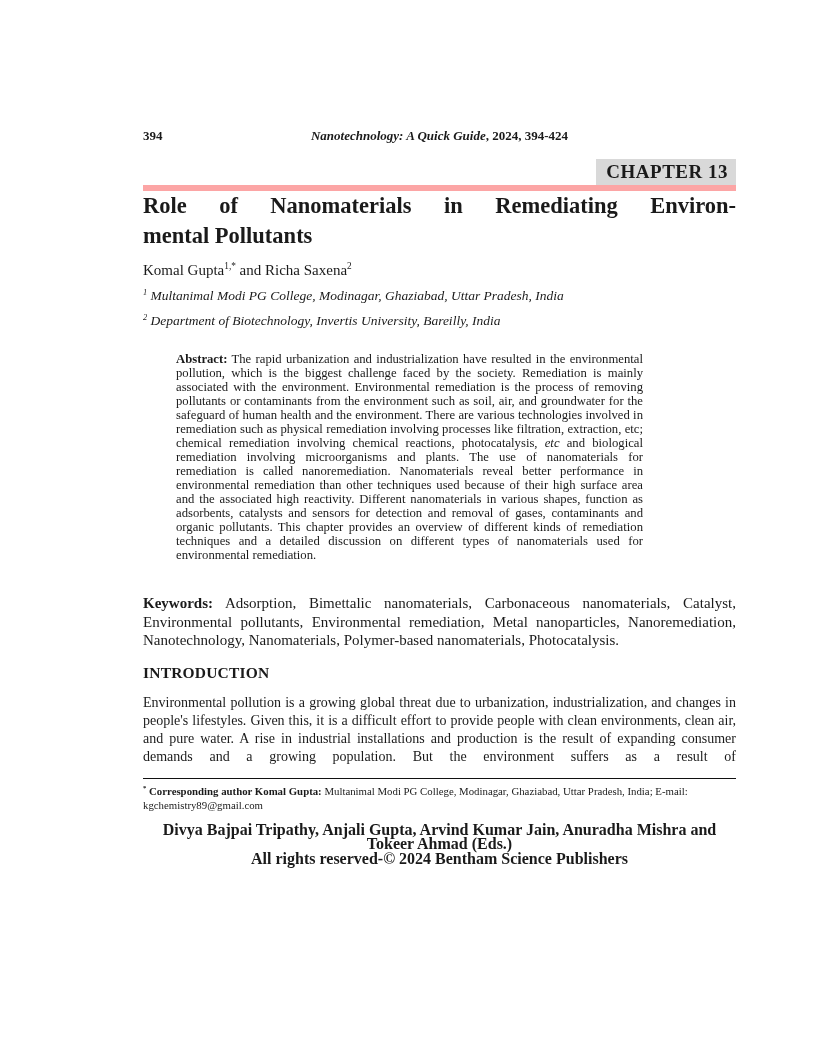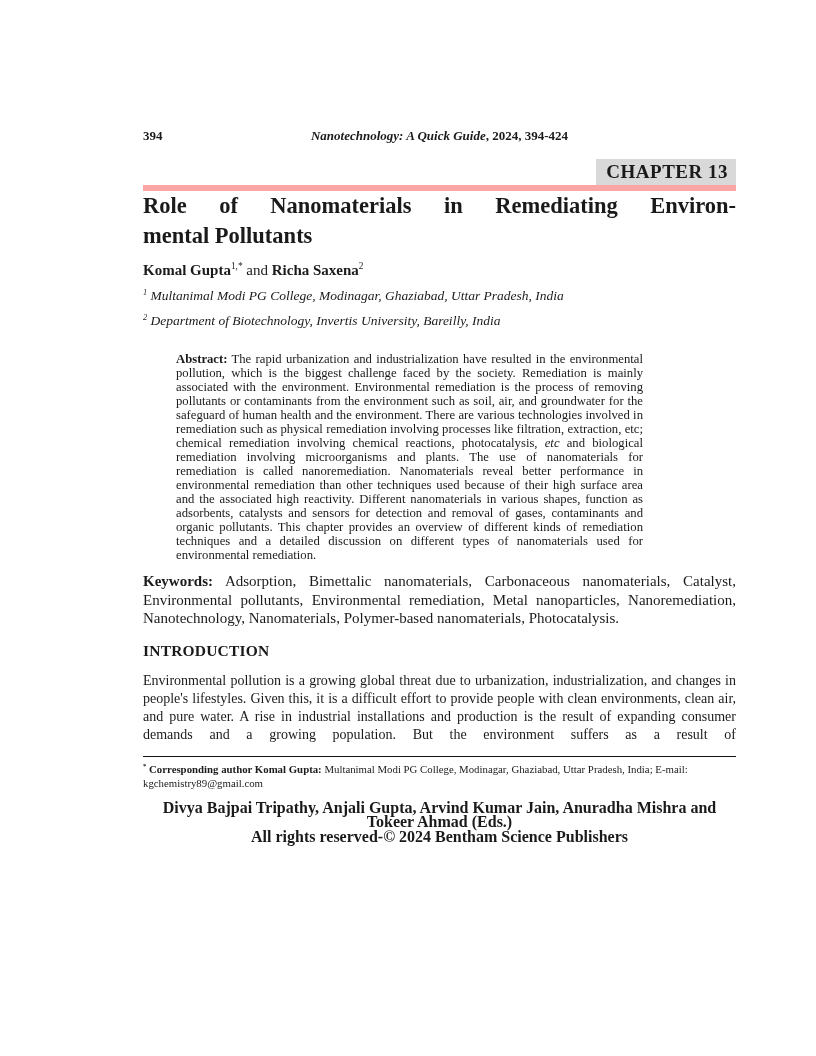--- a/index.html
+++ b/index.html
@@ -56,21 +56,21 @@
     display: block;
     text-align: justify;
     text-align-last: justify;
   }
   .title-line2 { display: block; }
   
   .authors {
     margin-top: 11px;
     font-size: 15px;
   }
-  .authors .name { font-weight: bold; }
+  .authors .name { font-weight: normal; }
   sup {
     font-size: 0.62em;
     vertical-align: super;
     line-height: 0;
   }
   
   .affiliation {
     margin-top: 8px;
     font-size: 13.5px;
     font-style: italic;
@@ -82,21 +82,21 @@
     margin-left: 33px;
     width: 467px;
     font-size: 12.7px;
     line-height: 14px;
     text-align: justify;
   }
   .abstract .label { font-weight: bold; }
   .abstract .it { font-style: italic; }
   
   .keywords {
-    margin-top: 10px;
+    margin-top: 32px;
     font-size: 15px;
     line-height: 18.6px;
     text-align: justify;
   }
   .keywords .label { font-weight: bold; }
   
   .section-heading {
     margin-top: 14px;
     font-size: 15.5px;
     font-weight: bold;

